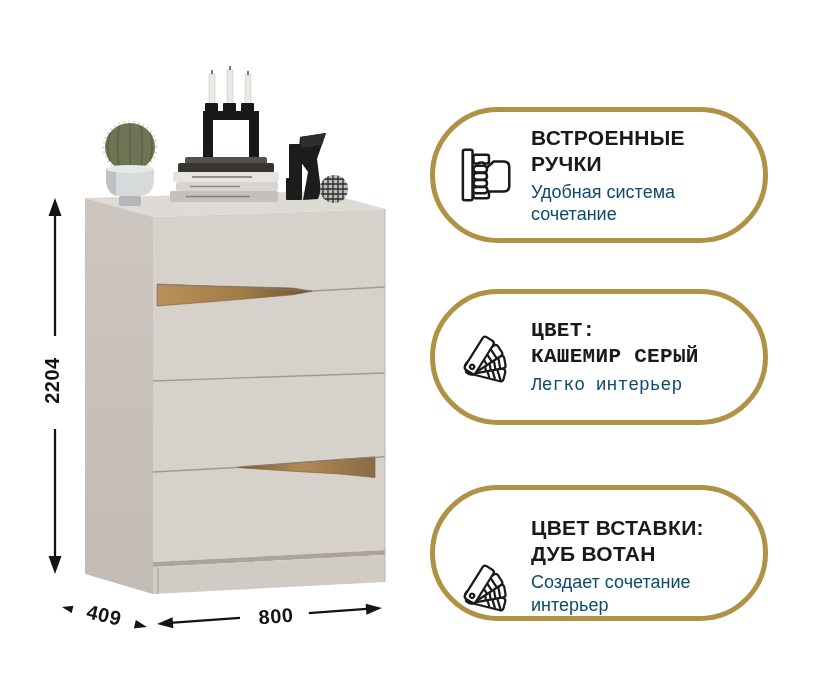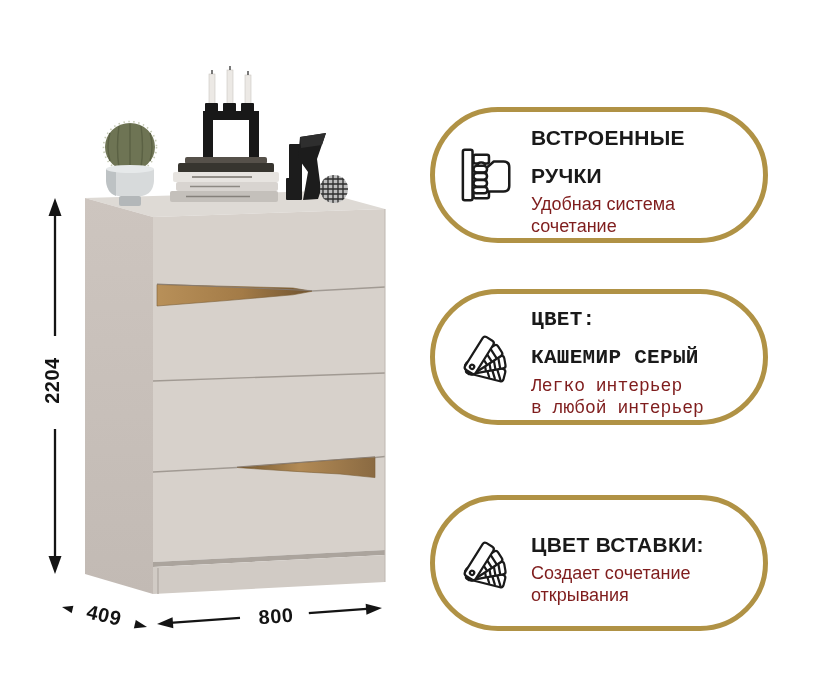--- a/index.html
+++ b/index.html
@@ -15,33 +15,33 @@
   }
   .dim-height{left:14px;top:369px;width:68px;transform:rotate(-90deg);}
   .dim-depth{left:72px;top:604px;width:56px;transform:rotate(13deg);}
   .dim-width{left:243px;top:605px;width:58px;transform:rotate(-4deg);}
   
   .badge{
     position:absolute;left:430px;width:338px;height:136px;box-sizing:border-box;
     border:5px solid var(--gold,#b09245);border-radius:70px;background:#fff;
     display:flex;align-items:center;padding:0 16px 0 24px;gap:14px;
   }
-  .badge-1{top:107px;} .badge-2{top:289px;font-family:Liberation Mono, monospace;} .badge-3{top:495px;}
+  .badge-1{top:107px;} .badge-2{top:289px;font-family:Liberation Mono, monospace;} .badge-3{top:485px;align-items:flex-end;}
   .badge-icon{flex:0 0 58px;height:60px;}
   .badge-text{display:flex;flex-direction:column;}
   .badge-title{
     font-size:21px;line-height:26px;font-weight:700;letter-spacing:.3px;
     color:#1a1a1a;text-transform:uppercase;white-space:nowrap;
   }
   .badge-sub{
-    font-size:18px;line-height:22.5px;font-weight:500;color:#7f1d1d;
+    font-size:18px;line-height:22.5px;font-weight:500;color:#0c4a6e;
     margin-top:4px;white-space:nowrap;
   }
   .badge-sub .line{display:block;}
-  .badge-title .line{display:block;margin-top:12px;}
+  .badge-title .line{display:block;}
 </style>
 </head>
 <body>
 
 <div class="canvas">
 
   <svg class="scene-svg" width="420" height="700" viewBox="0 0 420 700">
     <defs>
       <linearGradient id="woodGrad1" x1="0" y1="0" x2="1" y2="0">
         <stop offset="0" stop-color="#b89059"></stop>
@@ -243,21 +243,20 @@
         <circle cx="14" cy="41" r="2.2"></circle>
       </g>
     </svg>
     <div class="badge-text">
       <div class="badge-title">
         <span class="line">ЦВЕТ:</span>
         <span class="line">КАШЕМИР СЕРЫЙ</span>
       </div>
       <div class="badge-sub">
         <span class="line">Легко интерьер</span>
-        <span class="line">в любой интерьер</span>
       </div>
     </div>
   </div>
 
   <div class="badge badge-3">
     <svg class="badge-icon" viewBox="0 0 60 60" fill="#fff" stroke="#1a1a1a" stroke-width="2.3" stroke-linejoin="round" stroke-linecap="round">
       <g transform="rotate(14 13 41)">
         <rect x="8" y="34.5" width="40" height="13" rx="3"></rect>
         <line x1="27" y1="36" x2="33" y2="46"></line>
           <line x1="33" y1="36" x2="39" y2="46"></line>
@@ -277,21 +276,22 @@
           <line x1="40" y1="35.5" x2="40" y2="46.5"></line>
       </g>
       <g transform="rotate(-58 13 41)">
         <rect x="8" y="34.5" width="40" height="13" rx="3"></rect>
         <circle cx="14" cy="41" r="2.2"></circle>
       </g>
     </svg>
     <div class="badge-text">
       <div class="badge-title">
         <span class="line">ЦВЕТ ВСТАВКИ:</span>
+        <span class="line">ДУБ ВОТАН</span>
       </div>
       <div class="badge-sub">
         <span class="line">Создает сочетание</span>
-        <span class="line">открывания</span>
+        <span class="line">интерьер</span>
       </div>
     </div>
   </div>
 
 </div>
 
 </body></html>

